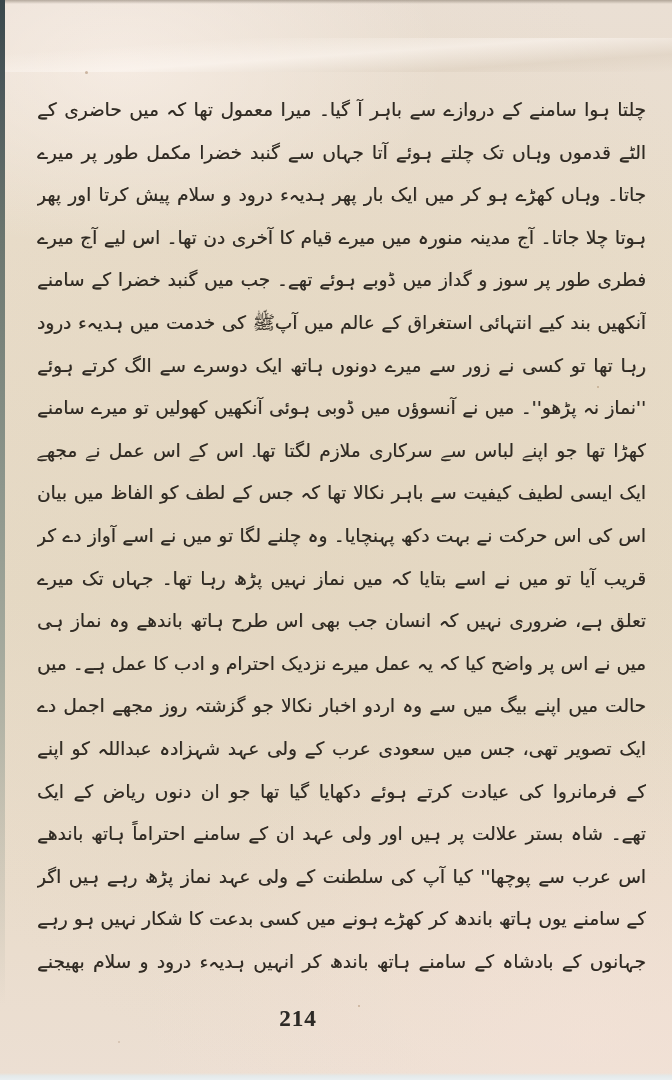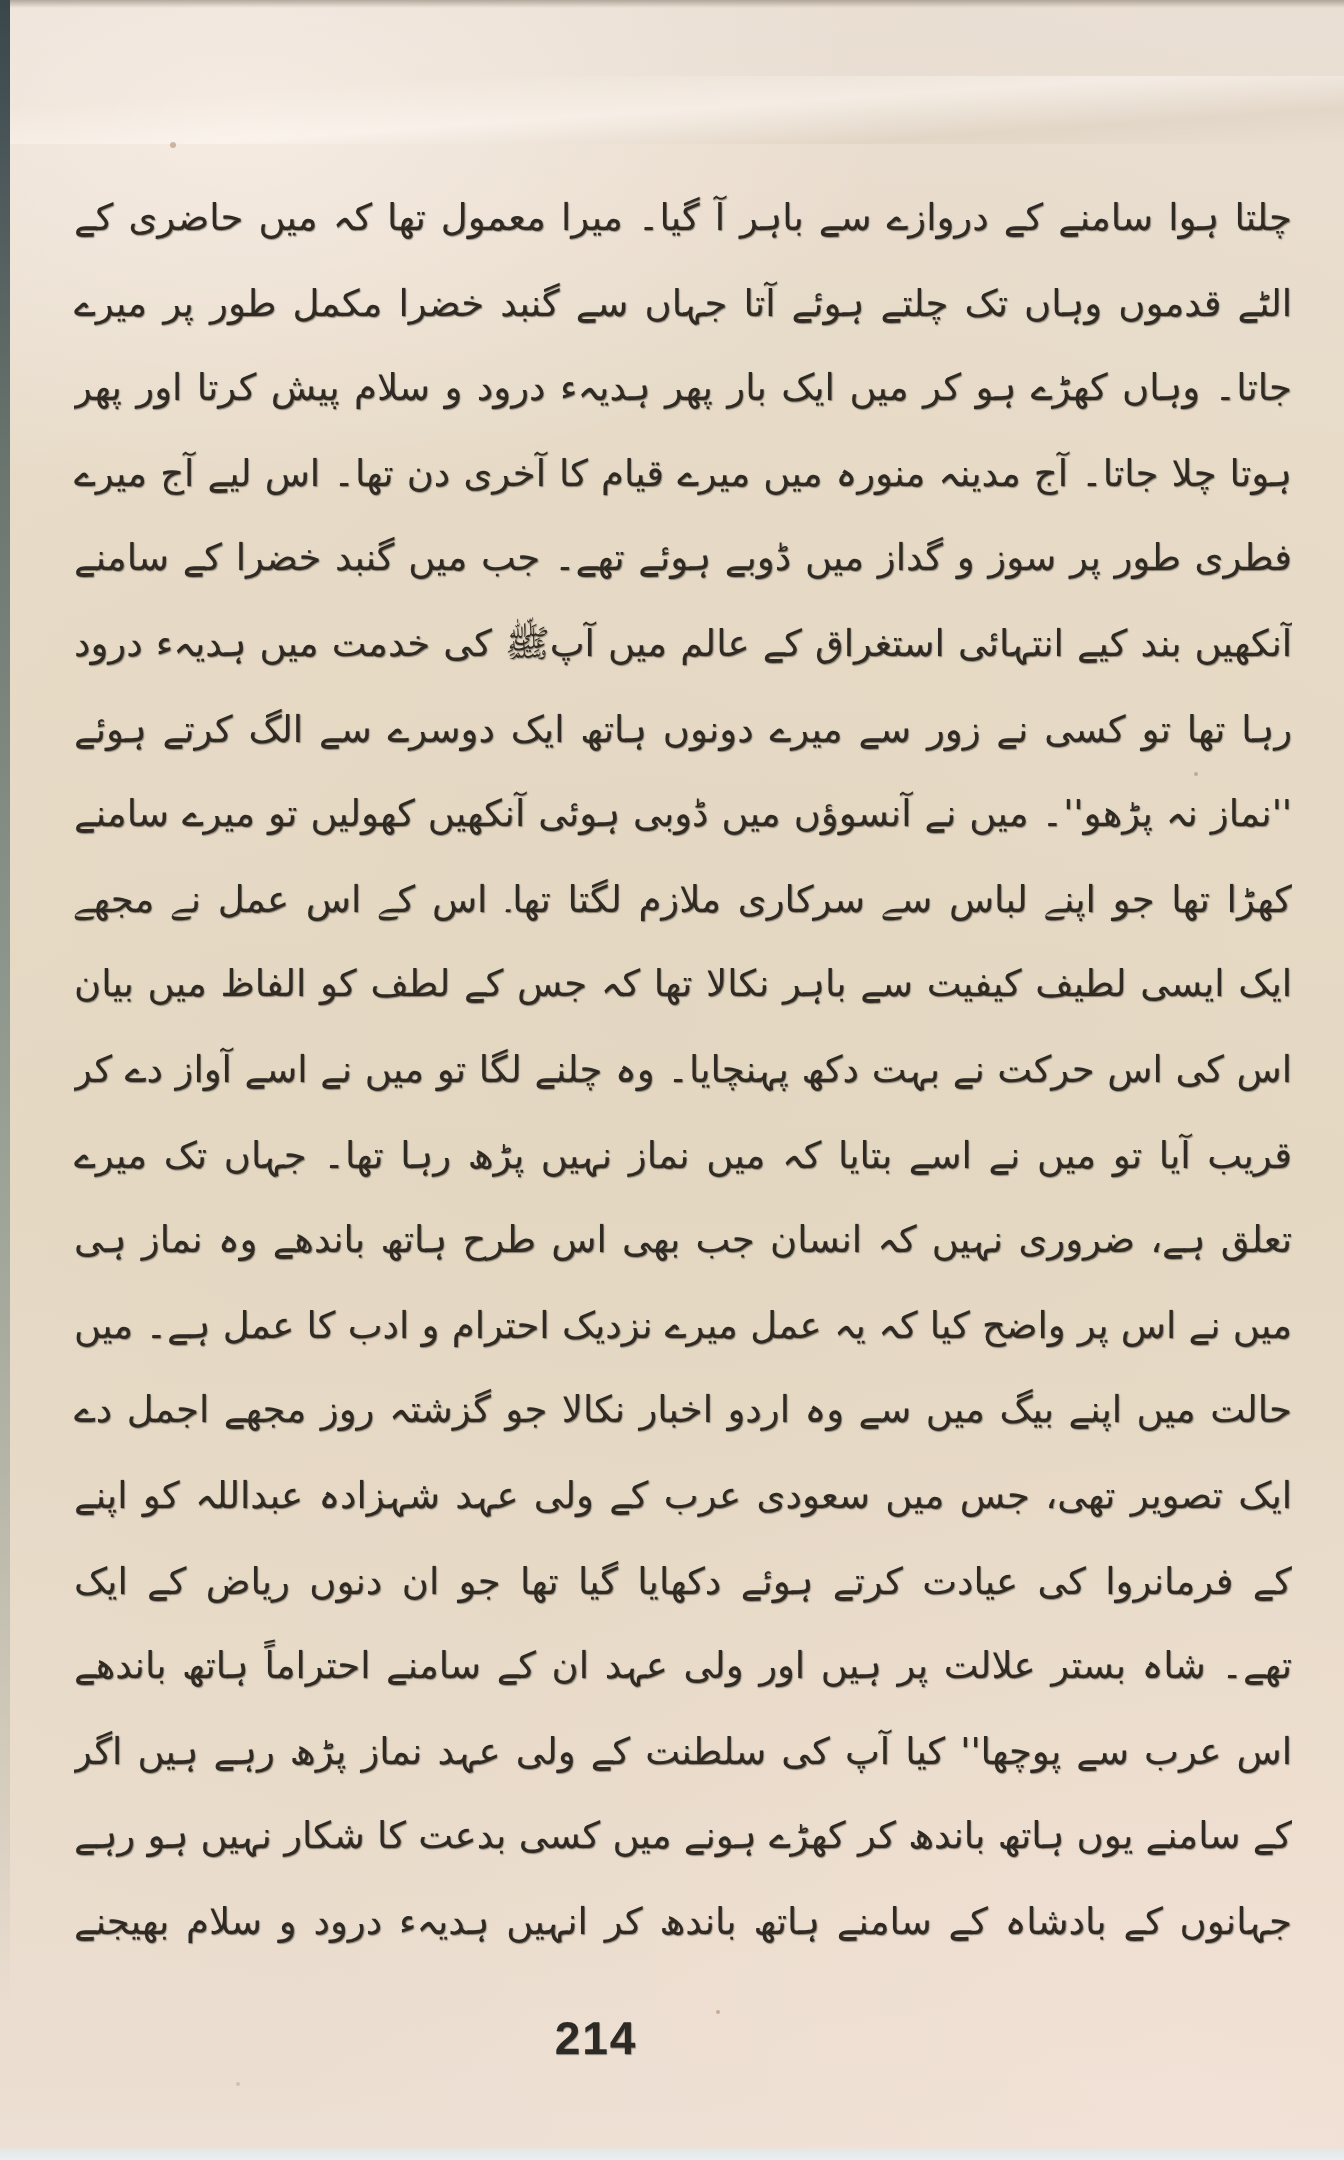--- a/index.html
+++ b/index.html
@@ -57,21 +57,21 @@
     text-align-last: justify;
     font-size: 18.5px;
     color: #2f2a23;
     text-shadow: 0.4px 0.4px 0.6px rgba(55,45,32,0.55);
     white-space: normal;
   }
   .page-number {
     position: absolute;
     left: 0; top: 1006px; width: 596px;
     text-align: center;
-    font-family: Liberation Sans, sans-serif;
+    font-family: Liberation Serif, serif;
     font-weight: bold;
     font-size: 23px;
     letter-spacing: 1px;
     color: #2d2a26;
     text-shadow: 0.3px 0.3px 0.5px rgba(45,42,38,0.5);
   }
 </style>
 </head>
 <body>
 

